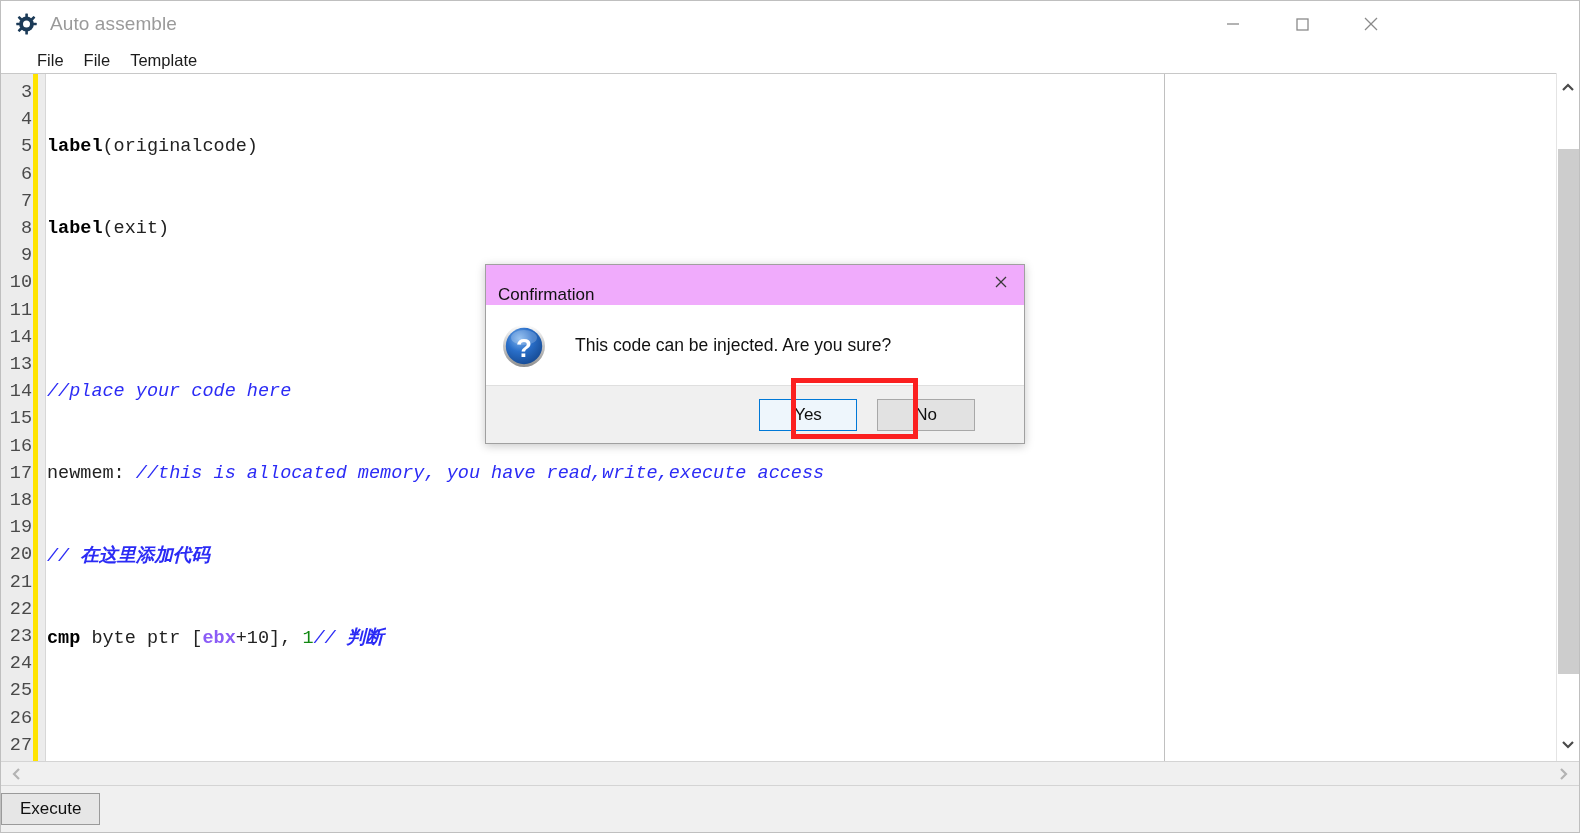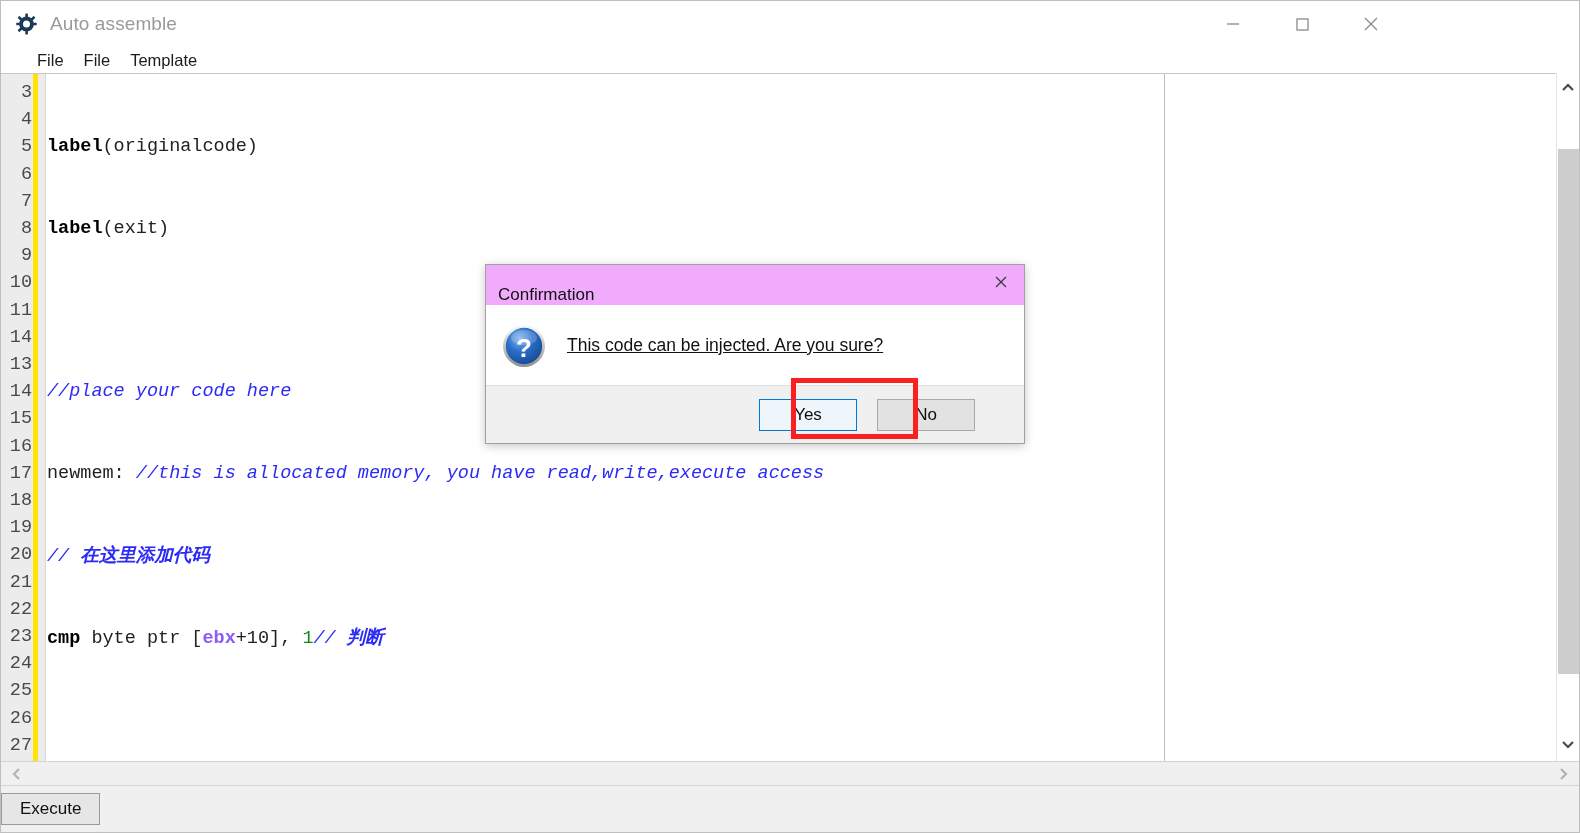--- a/index.html
+++ b/index.html
@@ -201,25 +201,24 @@
     display: flex; align-items: center; justify-content: center;
   }
   .dlg-body {
     position: absolute; left: 0; top: 40px;
     width: 100%; height: 81px;
     background: #ffffff;
     display: flex; align-items: center;
   }
   .dlg-icon { width: 46px; height: 46px; margin-left: 15px; flex: none; }
   .dlg-msg {
-    margin-left: 20px;
+    margin-left: 28px;
     font-size: 17.5px;
     color: #111111;
     font-family: "Liberation Sans", sans-serif;
-    text-decoration: underline;
   }
   .dlg-footer {
     position: absolute; left: 0; bottom: 0;
     width: 100%; height: 58px;
     background: #f0f0f0;
     border-top: 1px solid #dfdfdf;
   }
   .dlg-btn {
     position: absolute; top: 13px;
     width: 98px; height: 32px;

